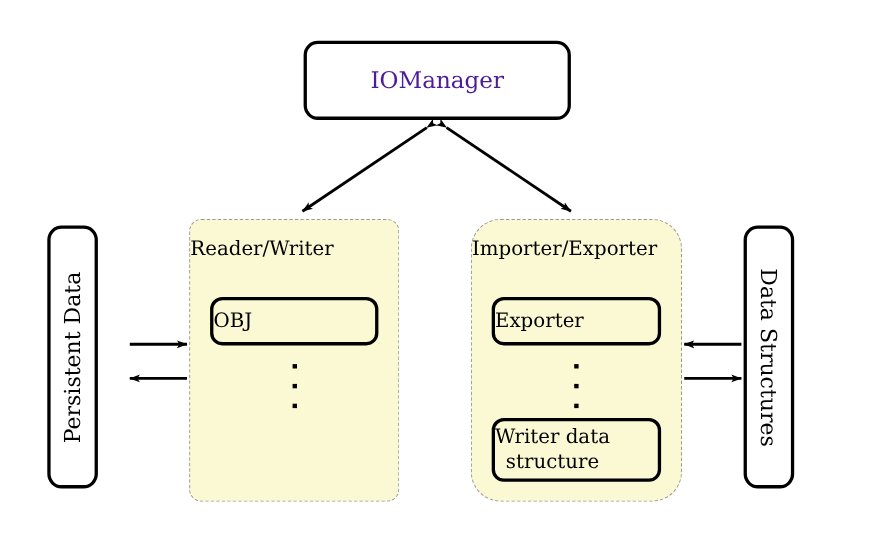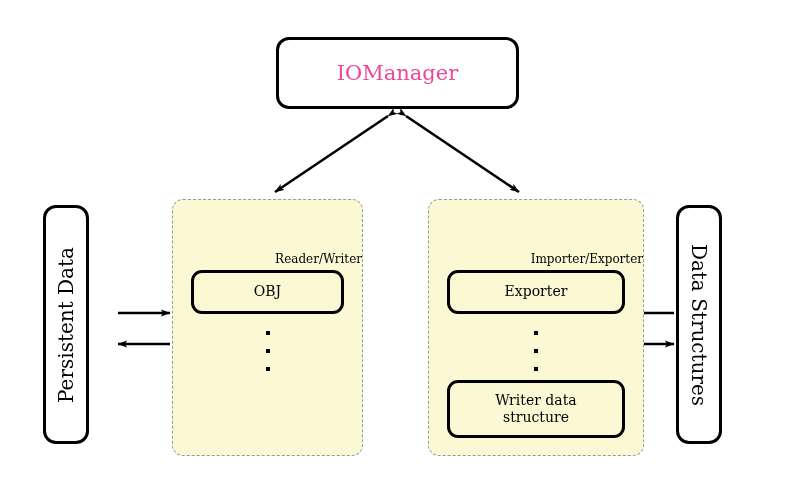--- a/index.html
+++ b/index.html
@@ -20,21 +20,21 @@
   .node {
     position: absolute;
     box-sizing: border-box;
     border: 3px solid #000000;
     border-radius: 12px;
     background: #ffffff;
     display: flex;
     align-items: center;
     justify-content: center;
     text-align: center;
-    color: #ec4899;
+    color: #4c1d95;
     line-height: 1.18;
   }
 
   #io-manager {
     left: 276px;
     top: 37px;
     width: 243px;
     height: 72px;
     font-size: 21px;
     border-radius: 13px;
@@ -79,48 +79,46 @@
   .panel {
     position: absolute;
     box-sizing: border-box;
     background: #fbf8d4;
     border: 1.6px dashed #9a9a9a;
     border-radius: 11px;
     top: 199px;
     height: 257px;
   }
   #panel-reader { left: 172px; width: 191px; }
-  #panel-importer { left: 428px; width: 216px; }
+  #panel-importer { left: 428px; width: 192px; border-radius: 27px; }
 
   .panel-title {
     position: absolute;
     top: 16px;
     left: 0;
     width: 100%;
-    text-align: right;
-    font-size: 12px;
+    text-align: left;
+    font-size: 18px;
     color: #000000;
     white-space: nowrap;
-    margin-top: 36px;
   }
 
   
   .inner {
     position: absolute;
     box-sizing: border-box;
     left: 18px;
     right: 18px;
     border: 3.2px solid #000000;
     border-radius: 11px;
     background: #fbf8d4;
     display: flex;
     align-items: center;
-    justify-content: center;
     text-align: center;
-    font-size: 14px;
+    font-size: 18px;
     color: #000000;
     line-height: 1.22;
   }
   .inner-top    { top: 70px;  height: 44px; }
   .inner-bottom { top: 180px; height: 58px; }
 
   
   .vdots {
     position: absolute;
     left: 0;

